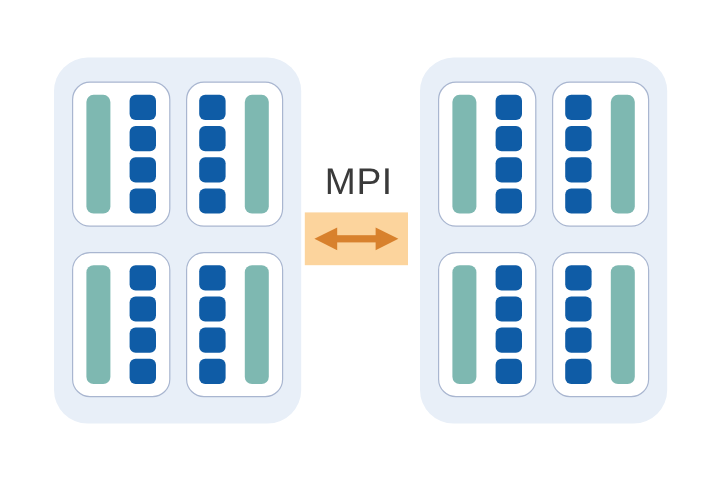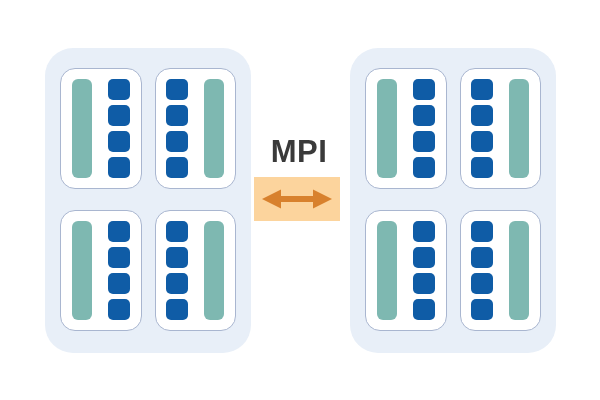--- a/index.html
+++ b/index.html
@@ -63,21 +63,20 @@
   .mpi-label {
     position: absolute;
     left: 252px;
     top: 135px;
     width: 94px;
     text-align: center;
     font-size: 31px;
     line-height: 34px;
     letter-spacing: 0.5px;
     color: var(--mpi-label-color, #3A3A3A);
-    font-weight: bold;
   }
   .mpi-box {
     position: absolute;
     left: 254px;
     top: 177px;
     width: 86px;
     height: 44px;
     background: var(--mpi-box-background, #FCD49D);
     display: flex;
     align-items: center;

